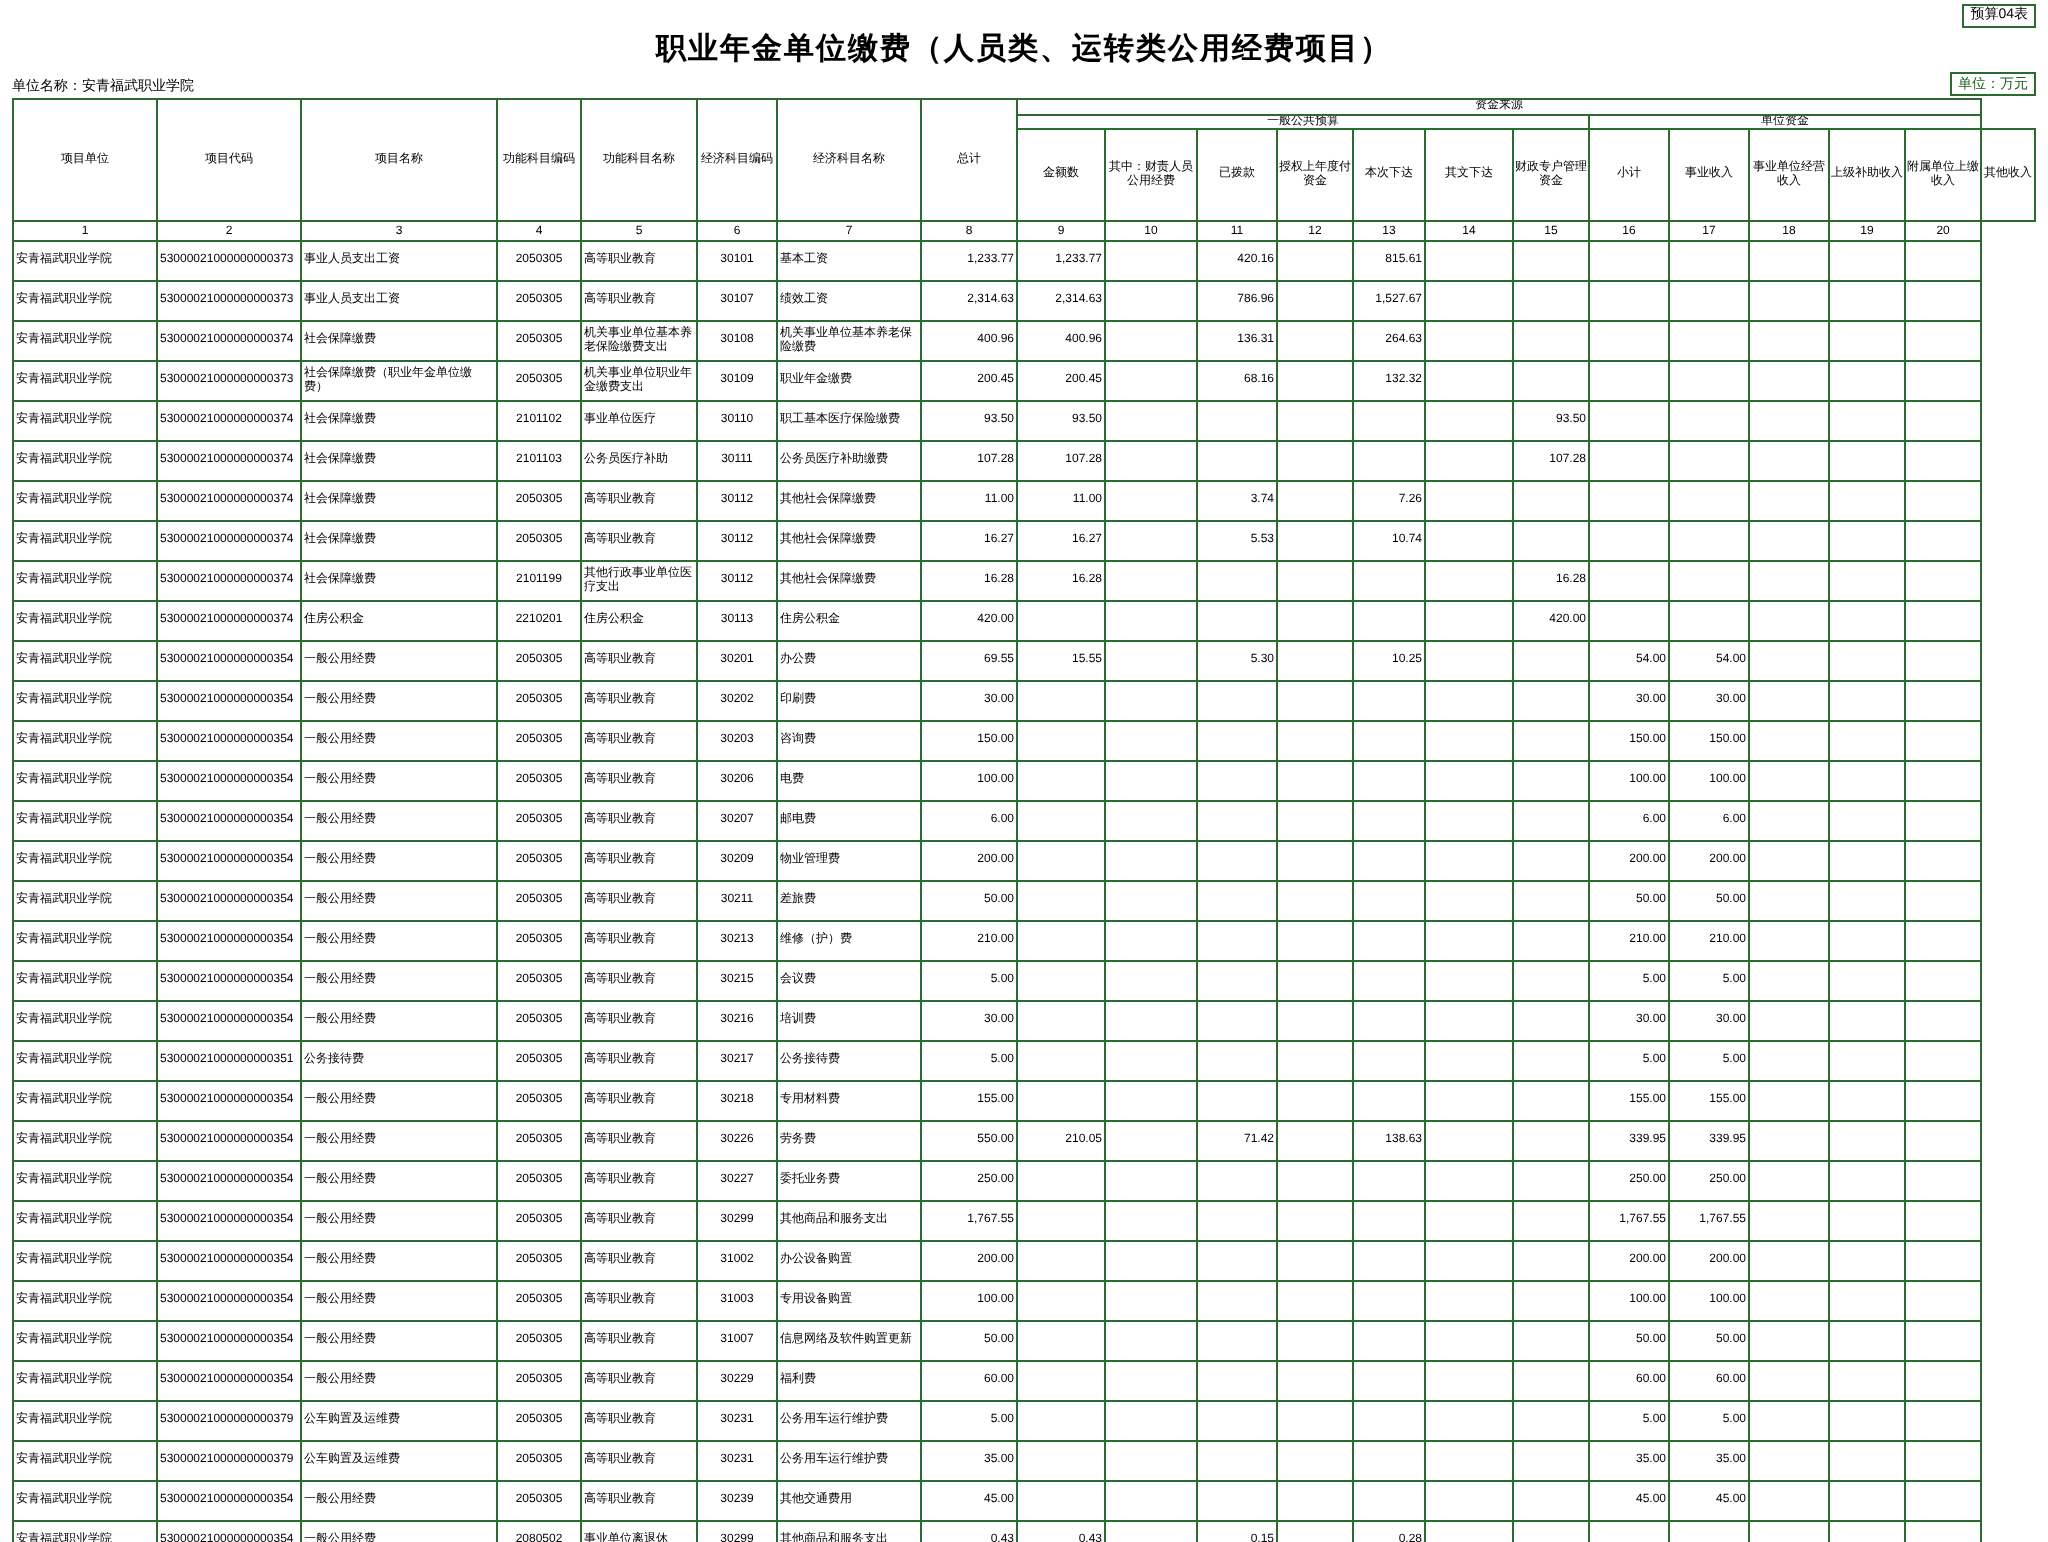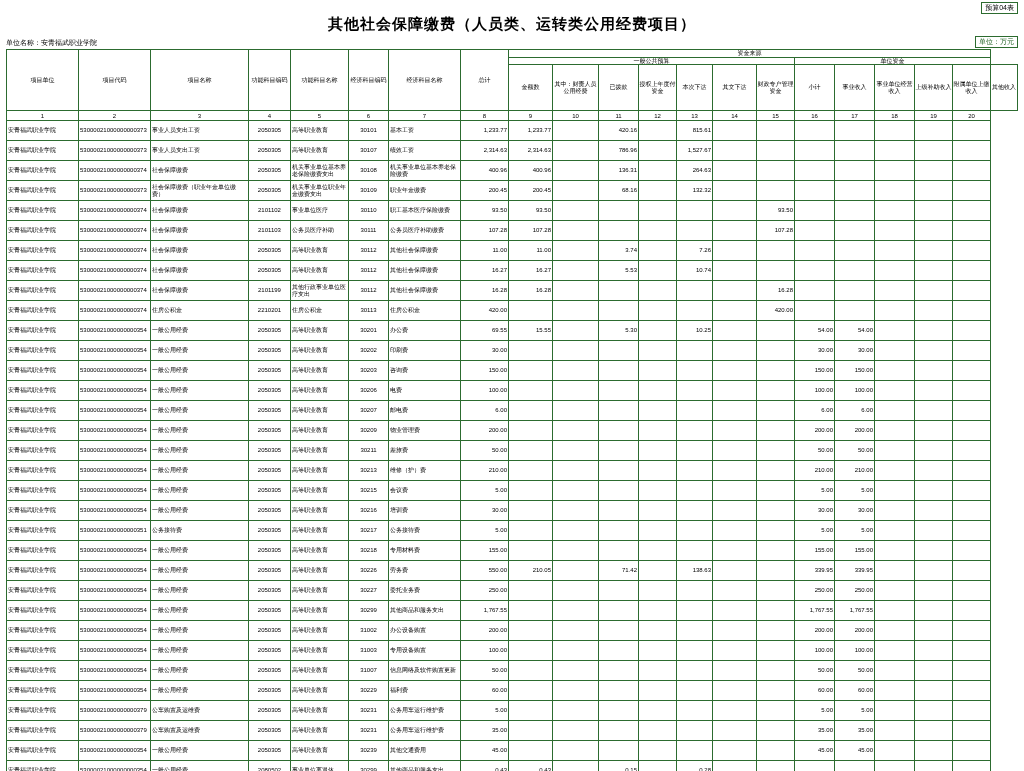--- a/index.html
+++ b/index.html
@@ -24,21 +24,21 @@
 </style>
 </head>
 <body>
 
 <div id="page">
 
   <div class="topbar">
     <span class="formno">预算04表</span>
   </div>
 
-  <div class="title">其他社会保障缴费（人员类、运转类公用经费项目）</div>
+  <div class="title">职业年金单位缴费（人员类、运转类公用经费项目）</div>
 
   <div class="subbar">
     <span class="left">单位名称：安青福武职业学院</span>
     <span class="right">单位：万元</span>
   </div>
 
   <table class="grid">
     <colgroup>
       <col style="width:72px">
         <col style="width:72px">

